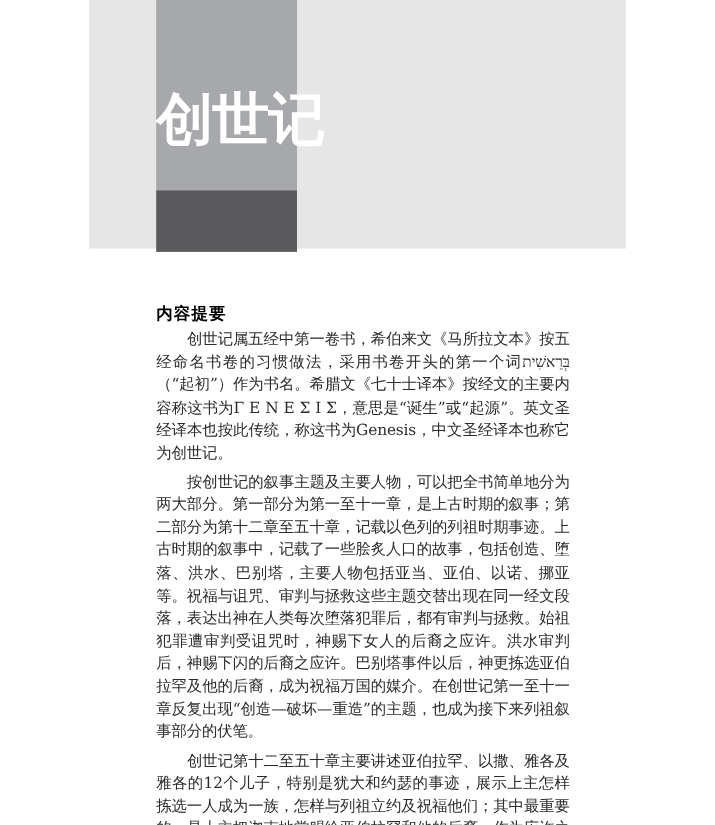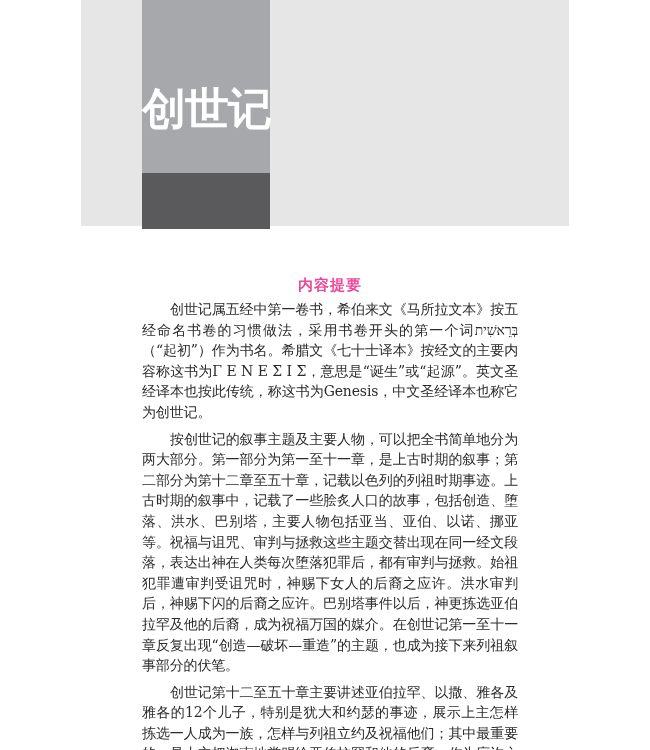--- a/index.html
+++ b/index.html
@@ -1,23 +1,23 @@
 <!DOCTYPE html>
 <html><head>
 <meta charset="utf-8">
 <style>
   html, body { margin:0; padding:0; background:#ffffff; }
   body { width:650px; height:750px; position:relative; overflow:hidden; font-family:"DejaVu Serif", serif; }
   .banner { position:absolute; left:81px; top:0; width:488px; height:226px; background:#e6e6e6; }
   .col-top { position:absolute; left:142px; top:0; width:128px; height:173px; background:#a7a8ab; }
   .col-bottom { position:absolute; left:142px; top:173px; width:128px; height:56px; background:#5a5a5c; }
-  .title { position:absolute; left:142px; top:86px; width:128px; color:#ffffff; font-family:"DejaVu Sans", sans-serif; font-weight:bold; font-size:44px; line-height:46px; letter-spacing:-1px; }
+  .title { position:absolute; left:142px; top:86px; width:128px; color:#ffffff; font-family:"DejaVu Sans", sans-serif; font-weight:bold; font-size:52px; line-height:46px; letter-spacing:-1px; }
   .title div { white-space:nowrap; }
   .content { position:absolute; left:142px; top:276px; width:376px; color:#2b2b2b; }
-  .heading { font-family:Liberation Serif, serif; font-size:15px; font-weight:bold; margin:0 0 4px 0; letter-spacing:1px; color:#ec4899;text-align:center; }
+  .heading { font-family:Liberation Serif, serif; font-size:15px; font-weight:bold; margin:0 0 4px 0; letter-spacing:1px; color:#000000; }
   .para { font-size:14px; line-height:20.6px; text-indent:2em; margin:0 0 6px 0; text-align:justify; letter-spacing:-0.15px; }
 </style>
 </head>
 <body>
 
 <div class="banner"></div>
 <div class="col-top"></div>
 <div class="col-bottom"></div>
 
 <div class="title">

